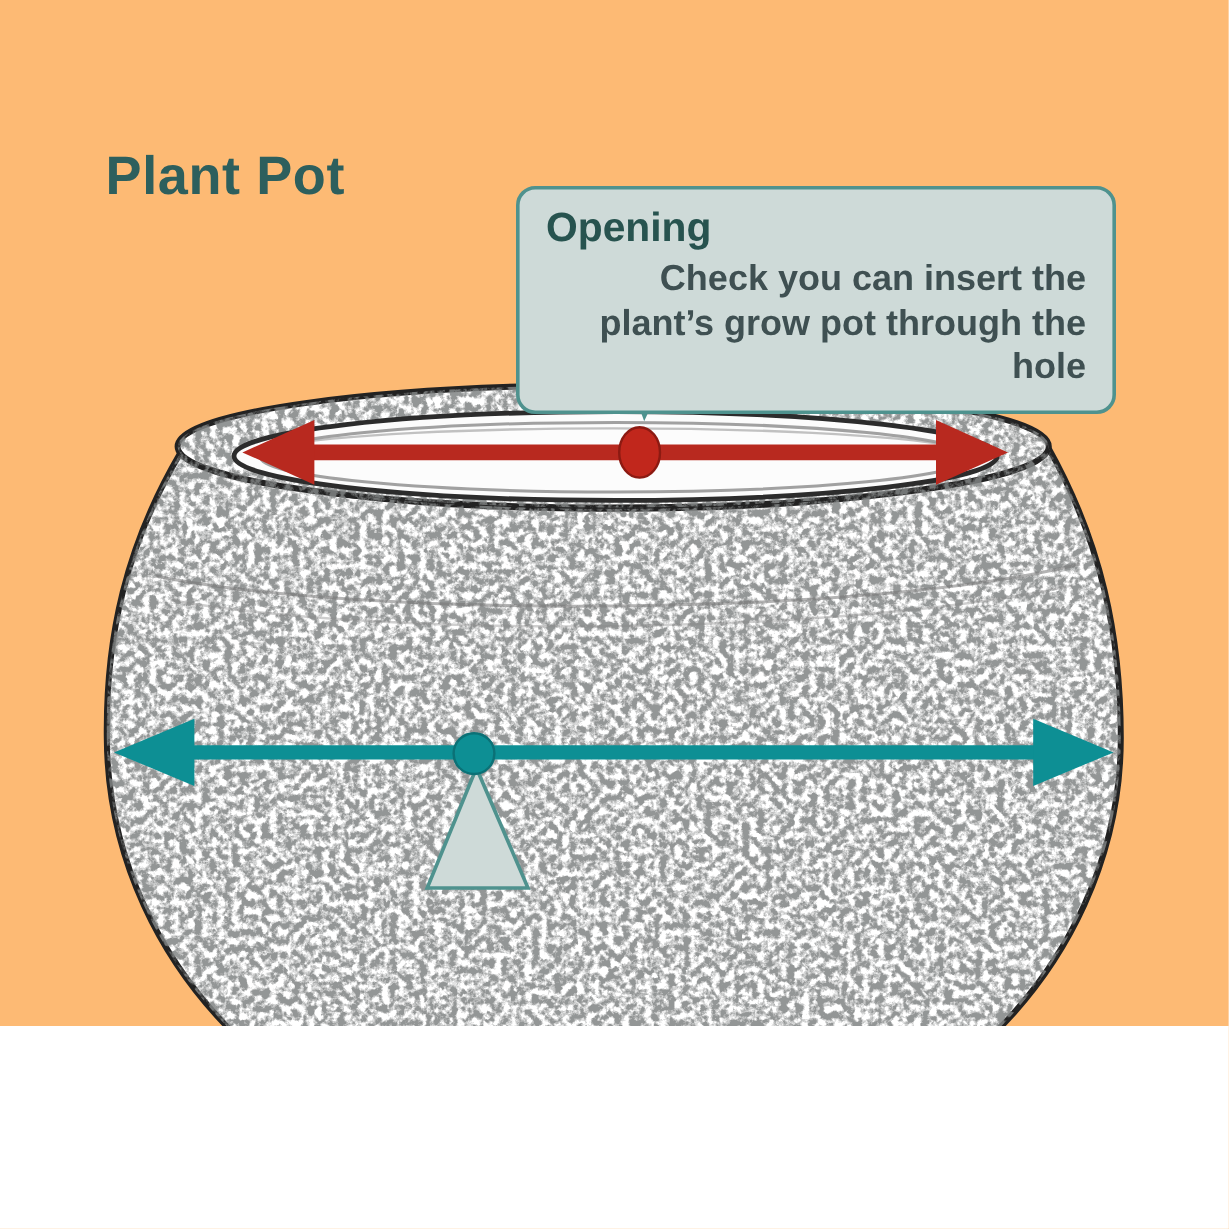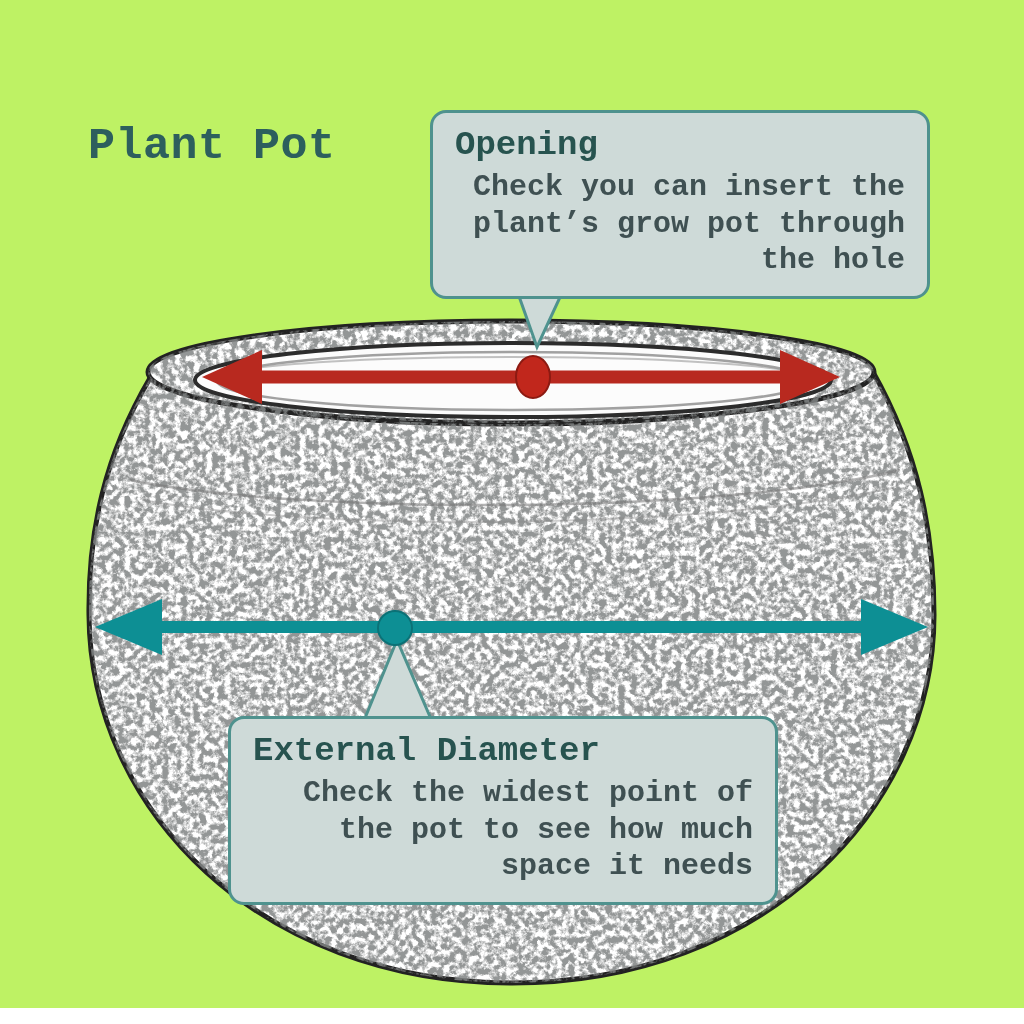--- a/index.html
+++ b/index.html
@@ -1,29 +1,30 @@
 <!DOCTYPE html>
 <html><head>
 <meta charset="utf-8">
 <style>
   html,body{margin:0;padding:0;background:#ffffff;}
   .stage{
-    position:relative;width:1024px;height:1008px;overflow:hidden;background:#bef264;
-    font-family:Liberation Mono, monospace;
+    position:relative;width:1024px;height:855px;overflow:hidden;background:#fdba74;
+    font-family:Liberation Sans, sans-serif;
   }
   .stage svg{position:absolute;left:0;top:0;width:1024px;height:1024px;}
   .title{
     position:absolute;left:88px;top:120px;
     font-size:45px;font-weight:700;line-height:1.2;color:#2d5f5d;
     letter-spacing:0.5px;
   }
   .callout{
     position:absolute;box-sizing:border-box;
     background:#cedad8;border:3px solid #4f928e;border-radius:16px;
     padding:13px 22px 17px 22px;
+    margin-top:45px;
   }
   .callout-opening{left:430px;top:110px;width:500px;}
   .callout-external{left:228px;top:716px;width:550px;}
   .callout-heading{
     font-size:34px;font-weight:700;color:#27534f;margin-bottom:5px;
   }
   .callout-body{
     font-size:30px;font-weight:600;color:#3f5052;line-height:1.22;text-align:right;
   }
 </style>
@@ -92,18 +93,14 @@
 
   <div class="title">
     <div>Plant Pot</div>
   </div>
 
   <div class="callout callout-opening">
     <div class="callout-heading">Opening</div>
     <div class="callout-body">Check you can insert the plant’s grow pot through the hole</div>
   </div>
 
-  <div class="callout callout-external">
-    <div class="callout-heading">External Diameter</div>
-    <div class="callout-body">Check the widest point of the pot to see how much space it needs</div>
-  </div>
 
 </div>
 
 </body></html>

